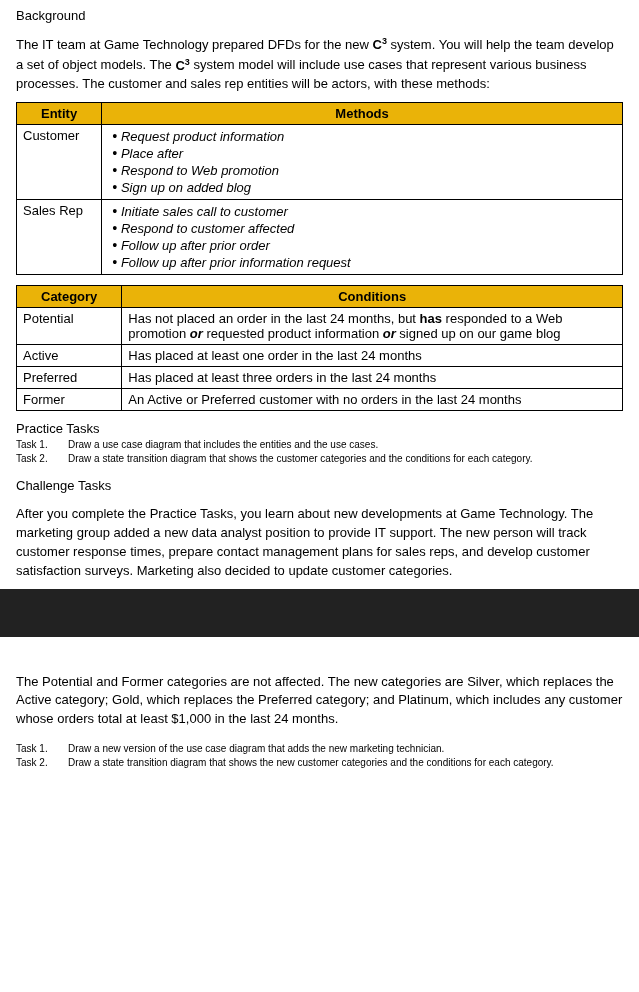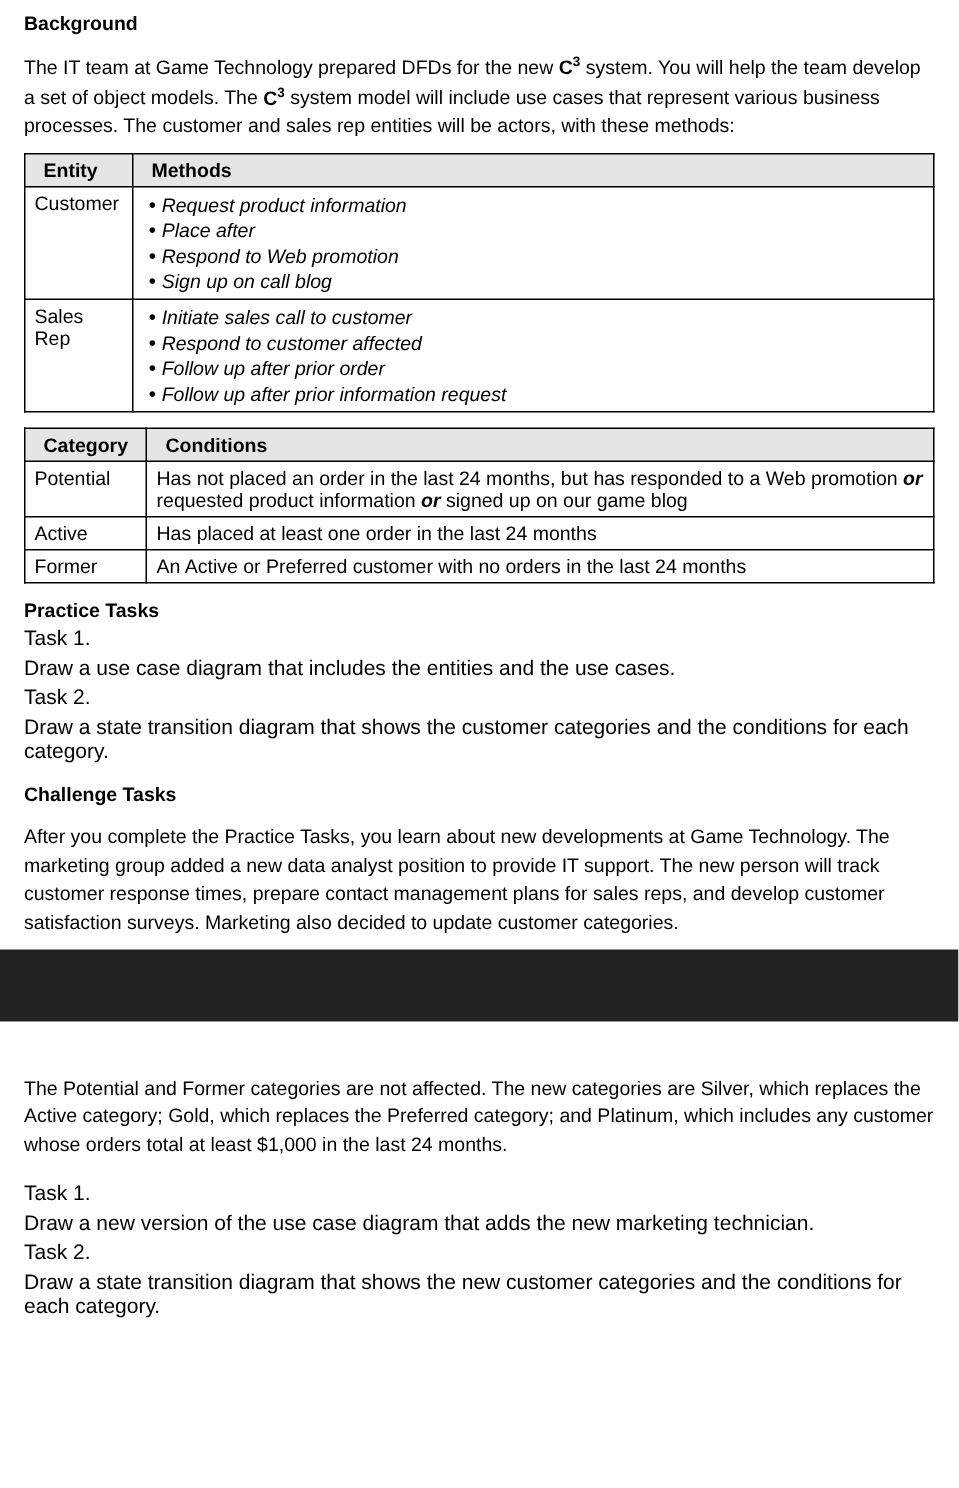--- a/index.html
+++ b/index.html
@@ -18,45 +18,45 @@
     .page {
       width: 639px;
       min-height: 992px;
       background: #fff;
       position: relative;
     }
     .content-area {
       padding: 8px 16px 0 16px;
     }
     .section-title {
-      font-weight: bold;
+      font-weight: normal;
       font-size: 13px;
       margin-bottom: 3px;
     }
     .body-text {
       font-size: 13px;
       line-height: 1.45;
       margin-bottom: 8px;
       margin-top: 12px;
     }
     sup {
       font-size: 9px;
     }
     table {
       border-collapse: collapse;
       width: 100%;
       margin-bottom: 10px;
       font-size: 13px;
     }
     table th {
       border: 1px solid #000;
-      padding: 3px 12px;
+      padding: 3px 24px;
       font-weight: bold;
-      background: #e5e5e5;
-      text-align: left;
+      background: #eab308;
+      text-align: center;
     }
     table td {
       border: 1px solid #000;
       padding: 3px 6px;
       vertical-align: top;
     }
     .entity-col {
       width: 72px;
       vertical-align: top;
     }
@@ -92,42 +92,41 @@
     }
     .bottom-content {
       padding: 8px 16px 0 16px;
     }
     .task-list {
       list-style: none;
       padding: 0;
       margin: 0 0 6px 0;
     }
     .task-list li {
-      font-size: 14px;
+      font-size: 10px;
       margin-bottom: 3px;
       padding-left: 0;
       display: flex;
       gap: 4px;
-      flex-direction: column;
     }
     .task-num {
       min-width: 48px;
     }
     .task-text {
       flex: 1;
     }
     .spacer {
       height: 8px;
     }
     .bold-italic {
       font-weight: bold;
       font-style: italic;
     }
     .bold-text {
-      font-weight: normal;
+      font-weight: bold;
     }
   </style>
 </head>
 <body>
 
 <div class="page">
 
   <div class="content-area">
 
     <div>
@@ -145,21 +144,21 @@
         </tr>
       </thead>
       <tbody>
         <tr>
           <td class="entity-col">Customer</td>
           <td class="methods-col">
             <ul class="methods-list">
               <li>Request product information</li>
               <li>Place after</li>
               <li>Respond to Web promotion</li>
-              <li>Sign up on call blog</li>
+              <li>Sign up on added blog</li>
             </ul>
           </td>
         </tr>
         <tr>
           <td class="entity-col">Sales Rep</td>
           <td class="methods-col">
             <ul class="methods-list">
               <li>Initiate sales call to customer</li>
               <li>Respond to customer affected</li>
               <li>Follow up after prior order</li>
@@ -181,20 +180,24 @@
       <tbody>
         <tr>
           <td class="category-col">Potential</td>
           <td class="conditions-col">
             Has not placed an order in the last 24 months, but <span class="bold-text">has</span> responded to a Web promotion <span class="bold-italic">or</span> requested product information <span class="bold-italic">or</span> signed up on our game blog
           </td>
         </tr>
         <tr>
           <td class="category-col">Active</td>
           <td class="conditions-col">Has placed at least one order in the last 24 months</td>
+        </tr>
+        <tr>
+          <td class="category-col">Preferred</td>
+          <td class="conditions-col">Has placed at least three orders in the last 24 months</td>
         </tr>
         <tr>
           <td class="category-col">Former</td>
           <td class="conditions-col">An Active or Preferred customer with no orders in the last 24 months</td>
         </tr>
       </tbody>
     </table>
 
     <div>
       <div class="section-title">Practice Tasks</div>

